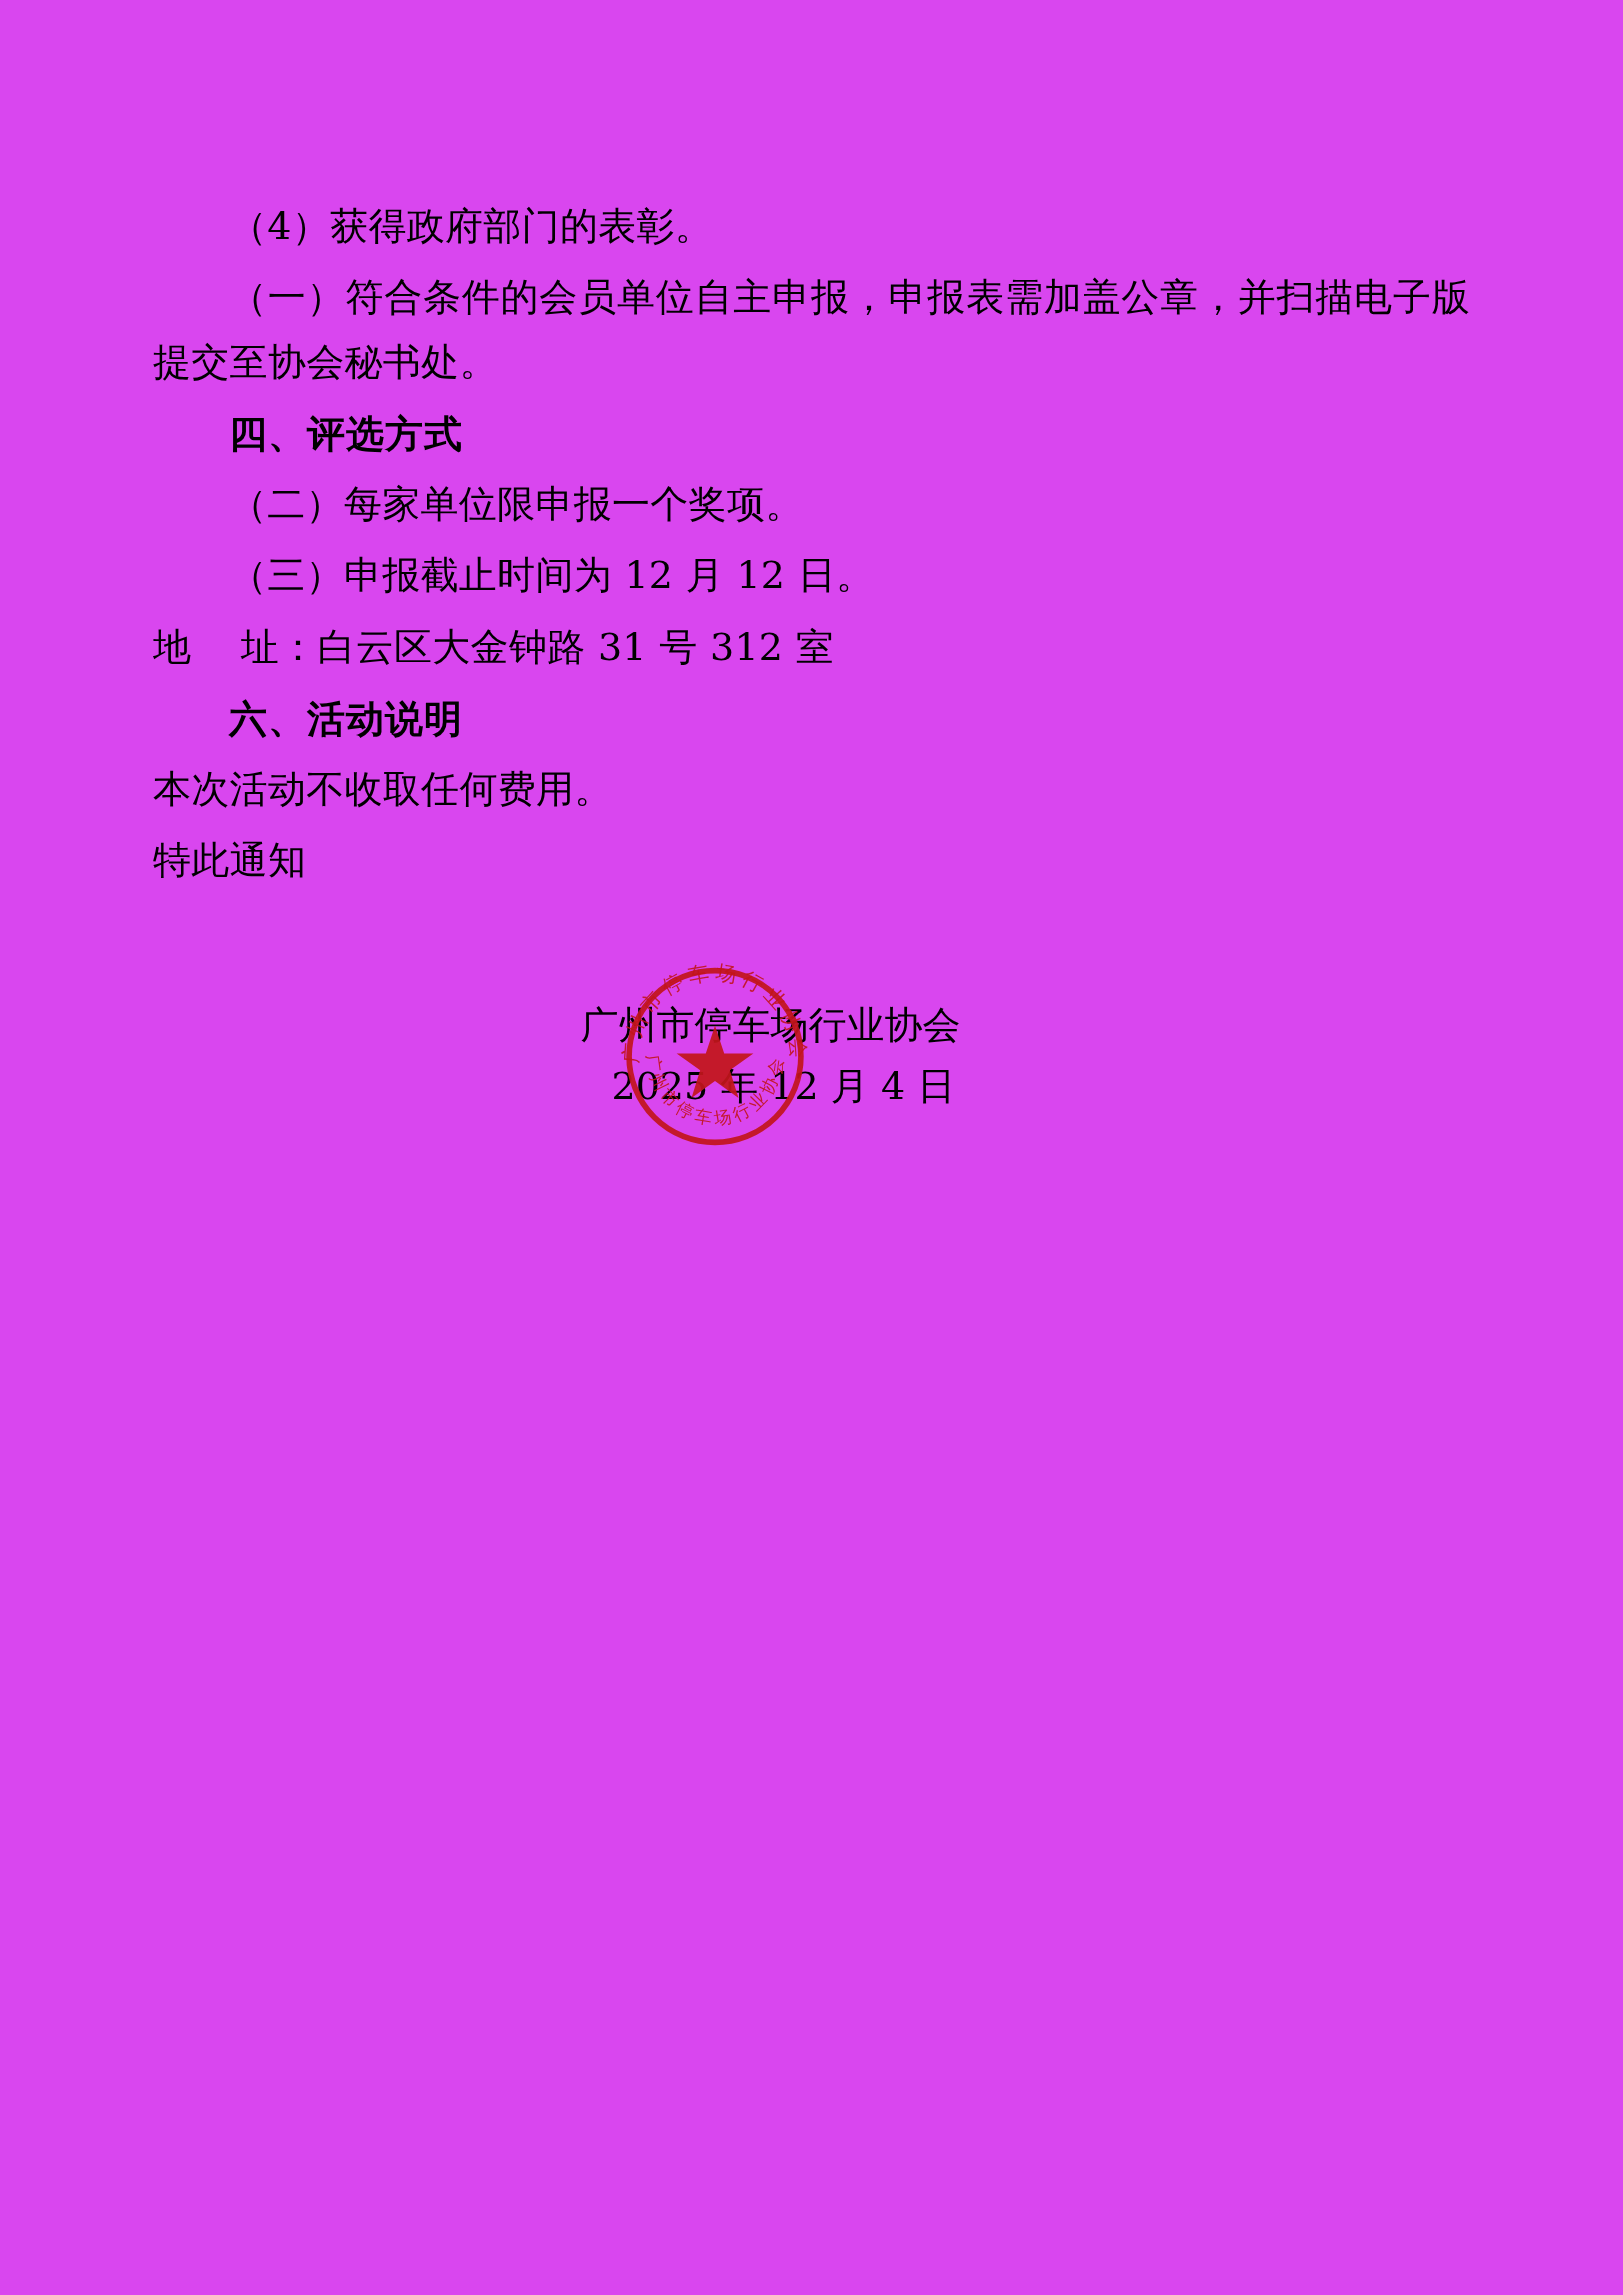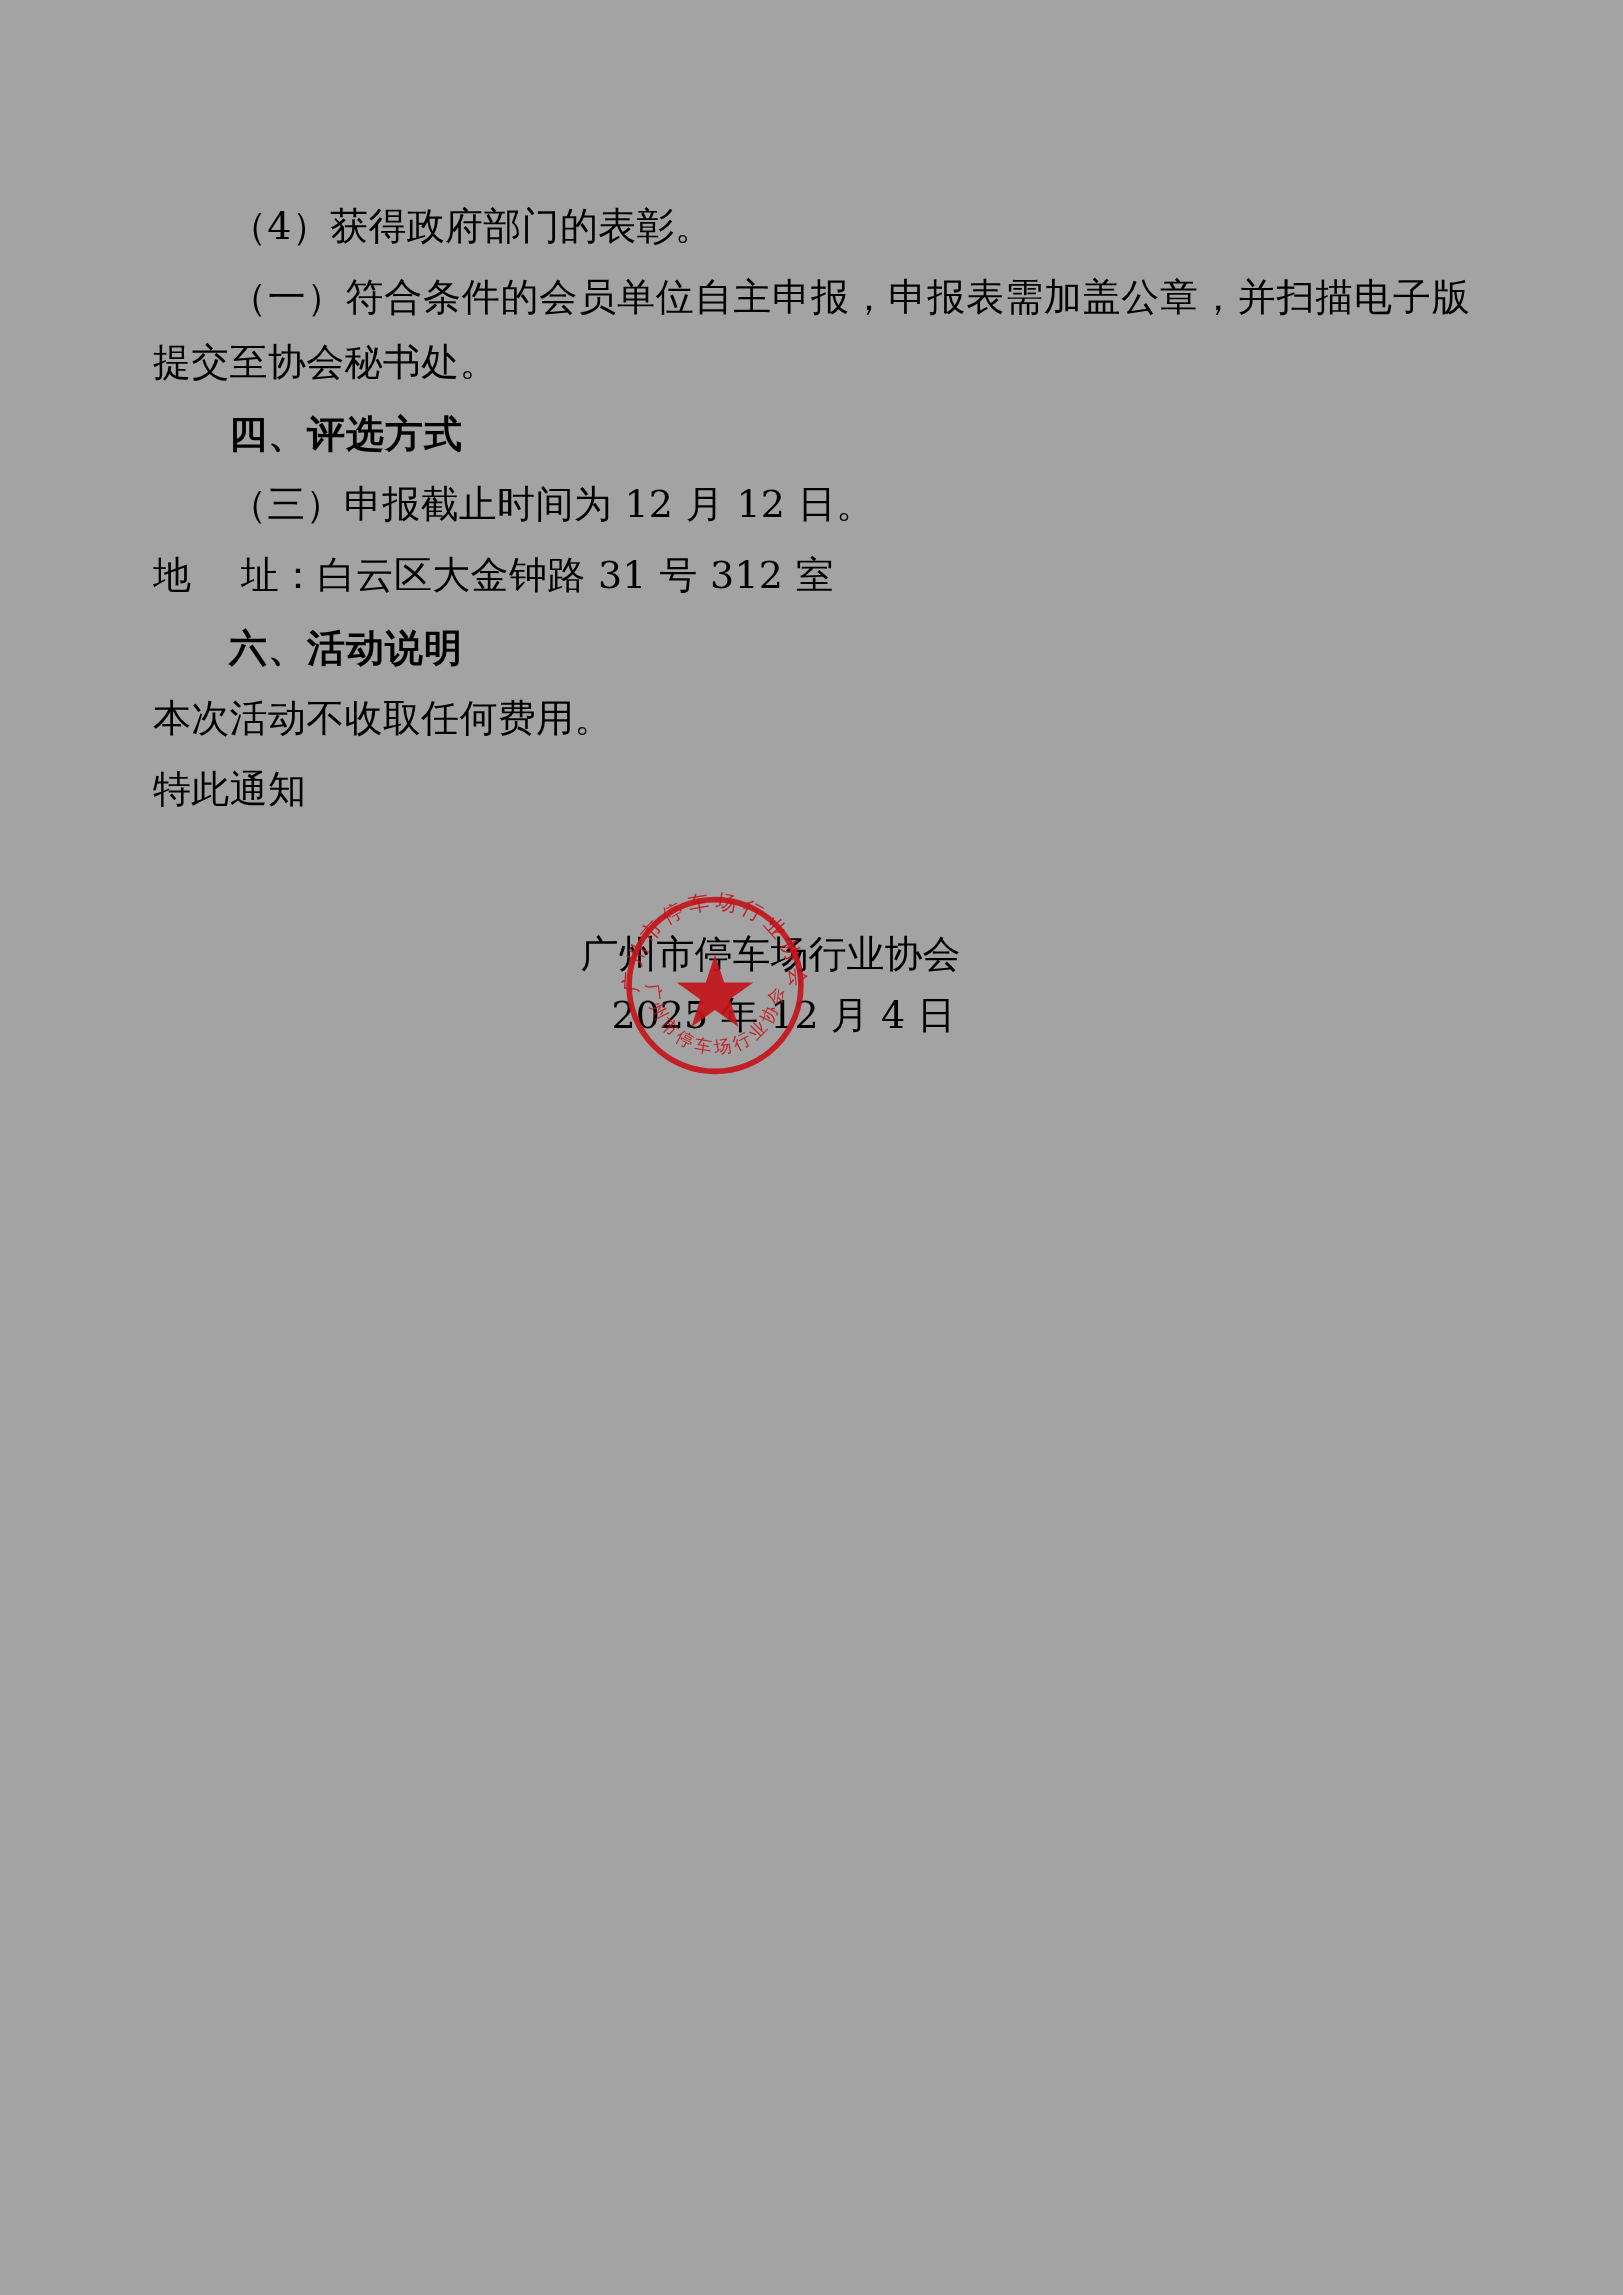--- a/index.html
+++ b/index.html
@@ -8,21 +8,21 @@
     background: #ffffff;
   }
   body {
     font-family: "DejaVu Serif", serif;
     color: #000000;
   }
   .page {
     position: relative;
     width: 1623px;
     height: 2295px;
-    background: #a3a3a3;
+    background: #d946ef;
     box-sizing: border-box;
     padding: 194px 153px 0 153px;
     overflow: hidden;
   }
   .doc-body {
     position: relative;
     font-size: 38px;
     line-height: 65px;
   }
   .para {
@@ -83,20 +83,21 @@
 
 <div class="page">
   <div class="doc-body">
 
     <p class="para indent">（4）获得政府部门的表彰。</p>
 
     <p class="para indent">（一）符合条件的会员单位自主申报，申报表需加盖公章，并扫描电子版提交至协会秘书处。</p>
 
     <p class="para heading">四、评选方式</p>
 
+    <p class="para indent">（二）每家单位限申报一个奖项。</p>
 
     <p class="para indent">（三）申报截止时间为 12 月 12 日。</p>
 
 
 
     <p class="para contact-line">地    址：白云区大金钟路 31 号 312 室</p>
 
     <p class="para heading">六、活动说明</p>
 
     <p class="para">本次活动不收取任何费用。</p>

